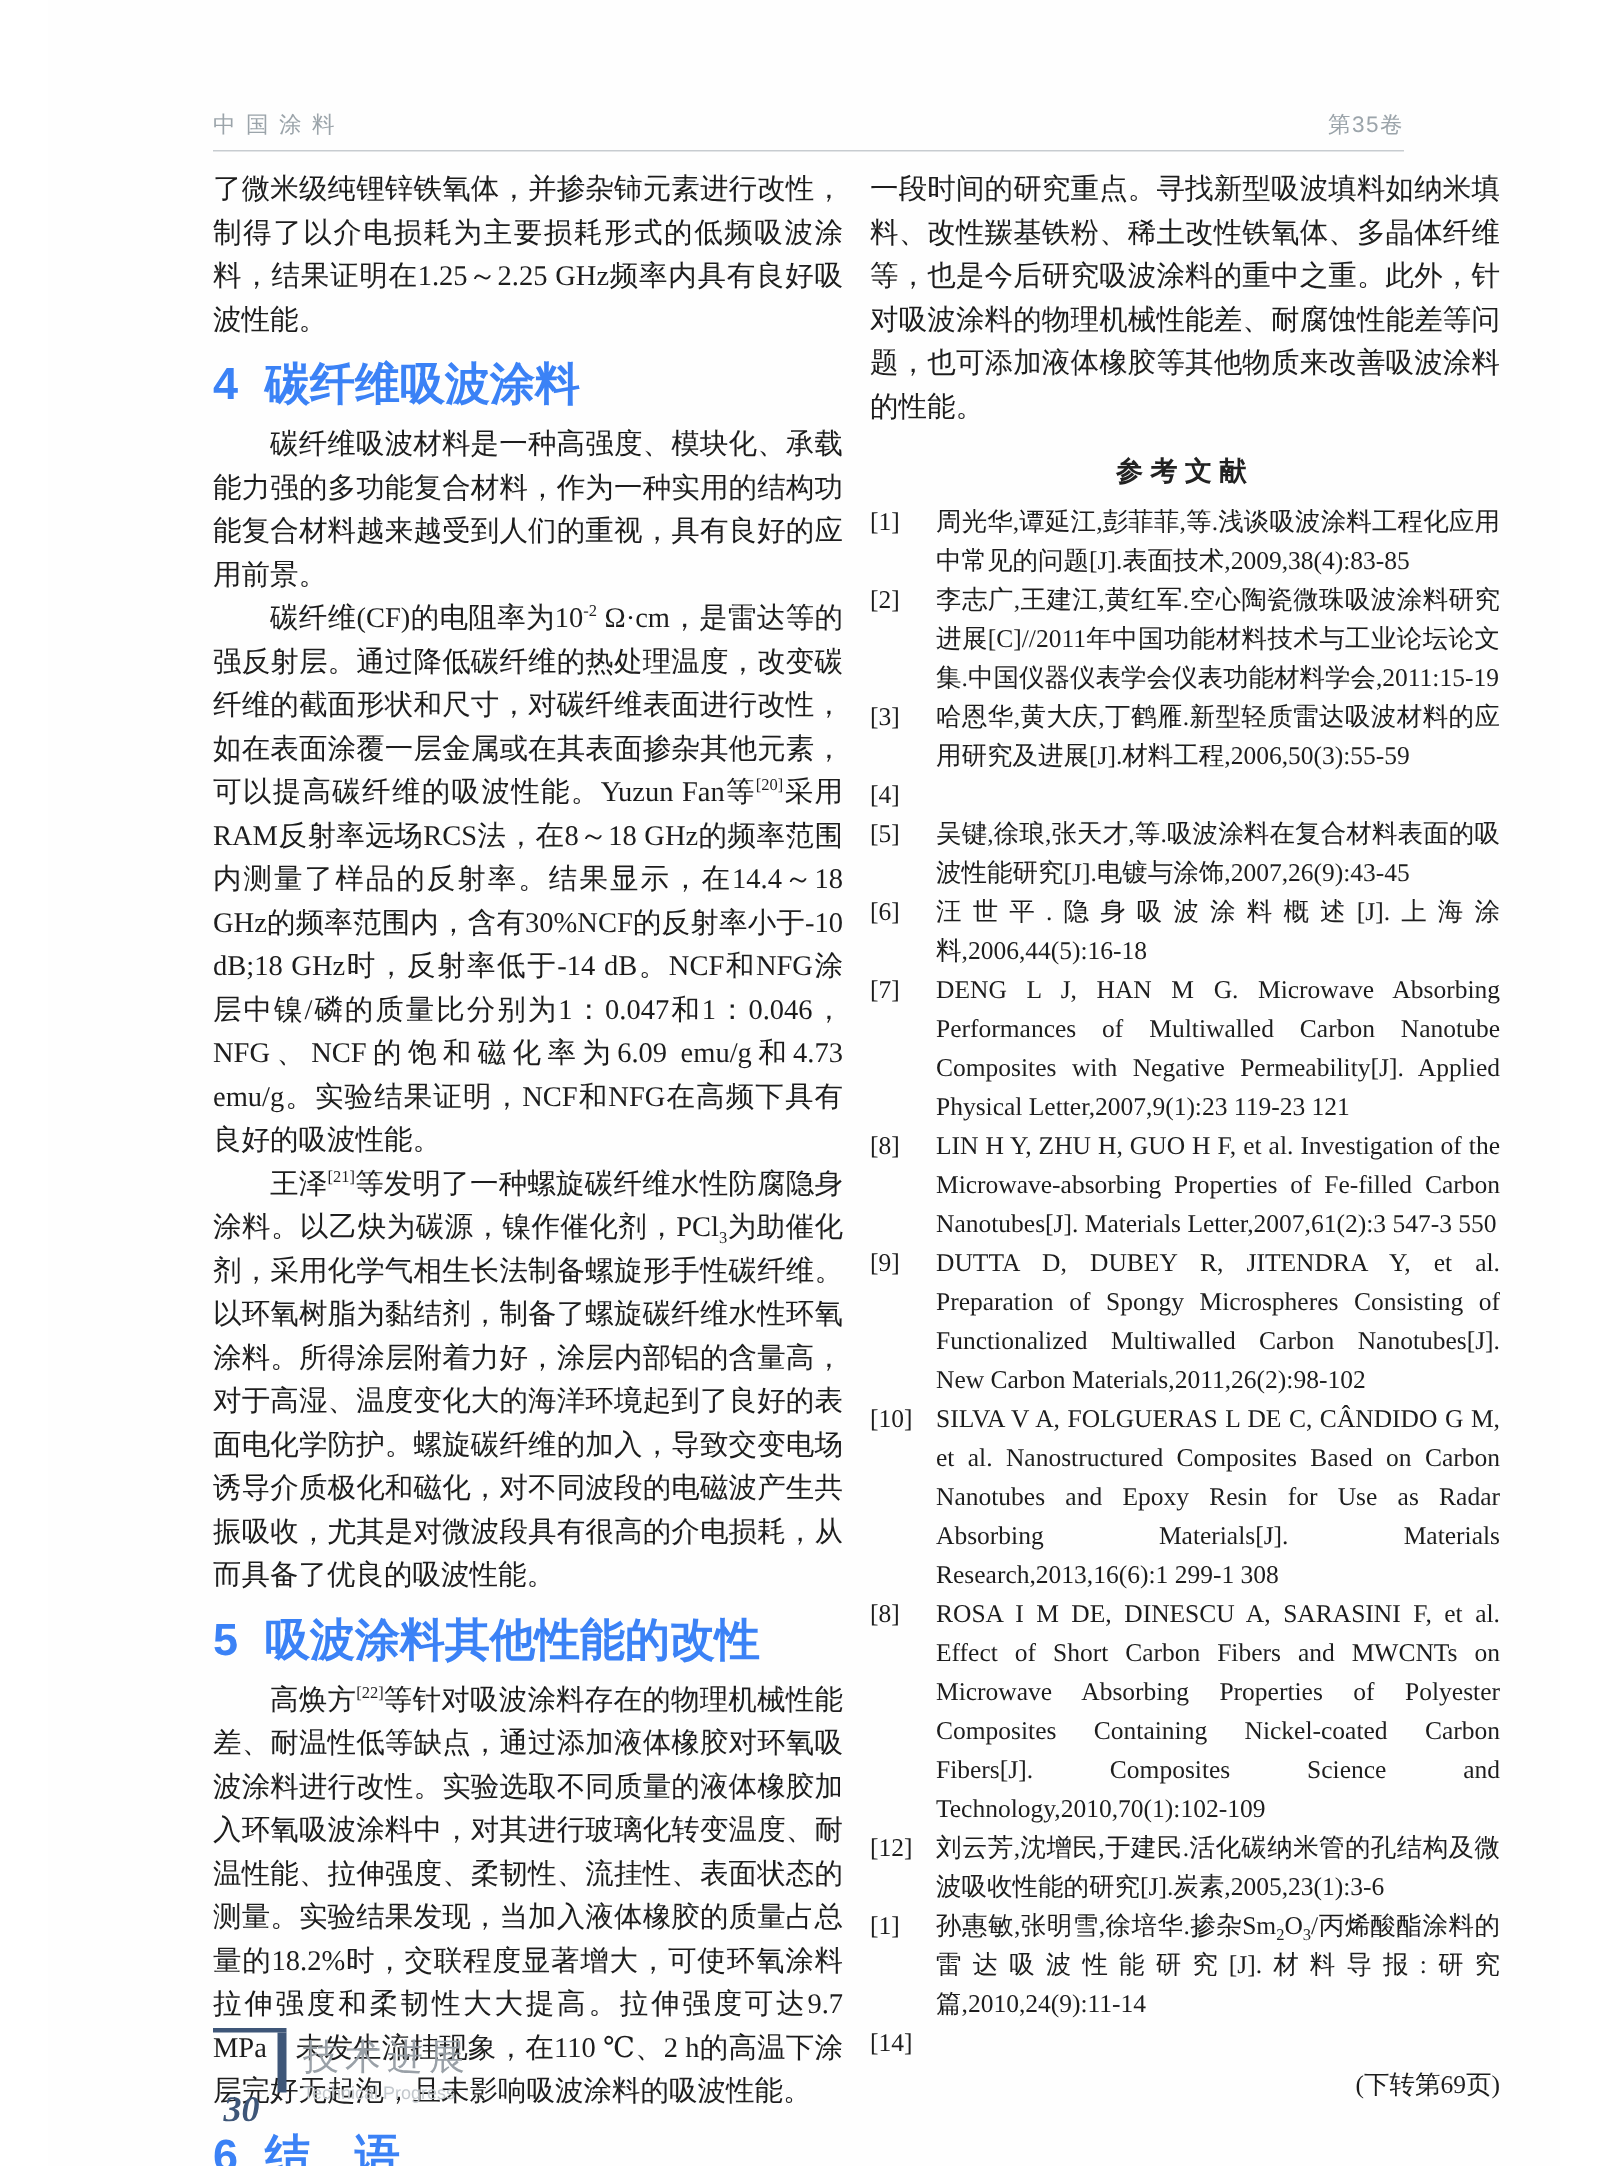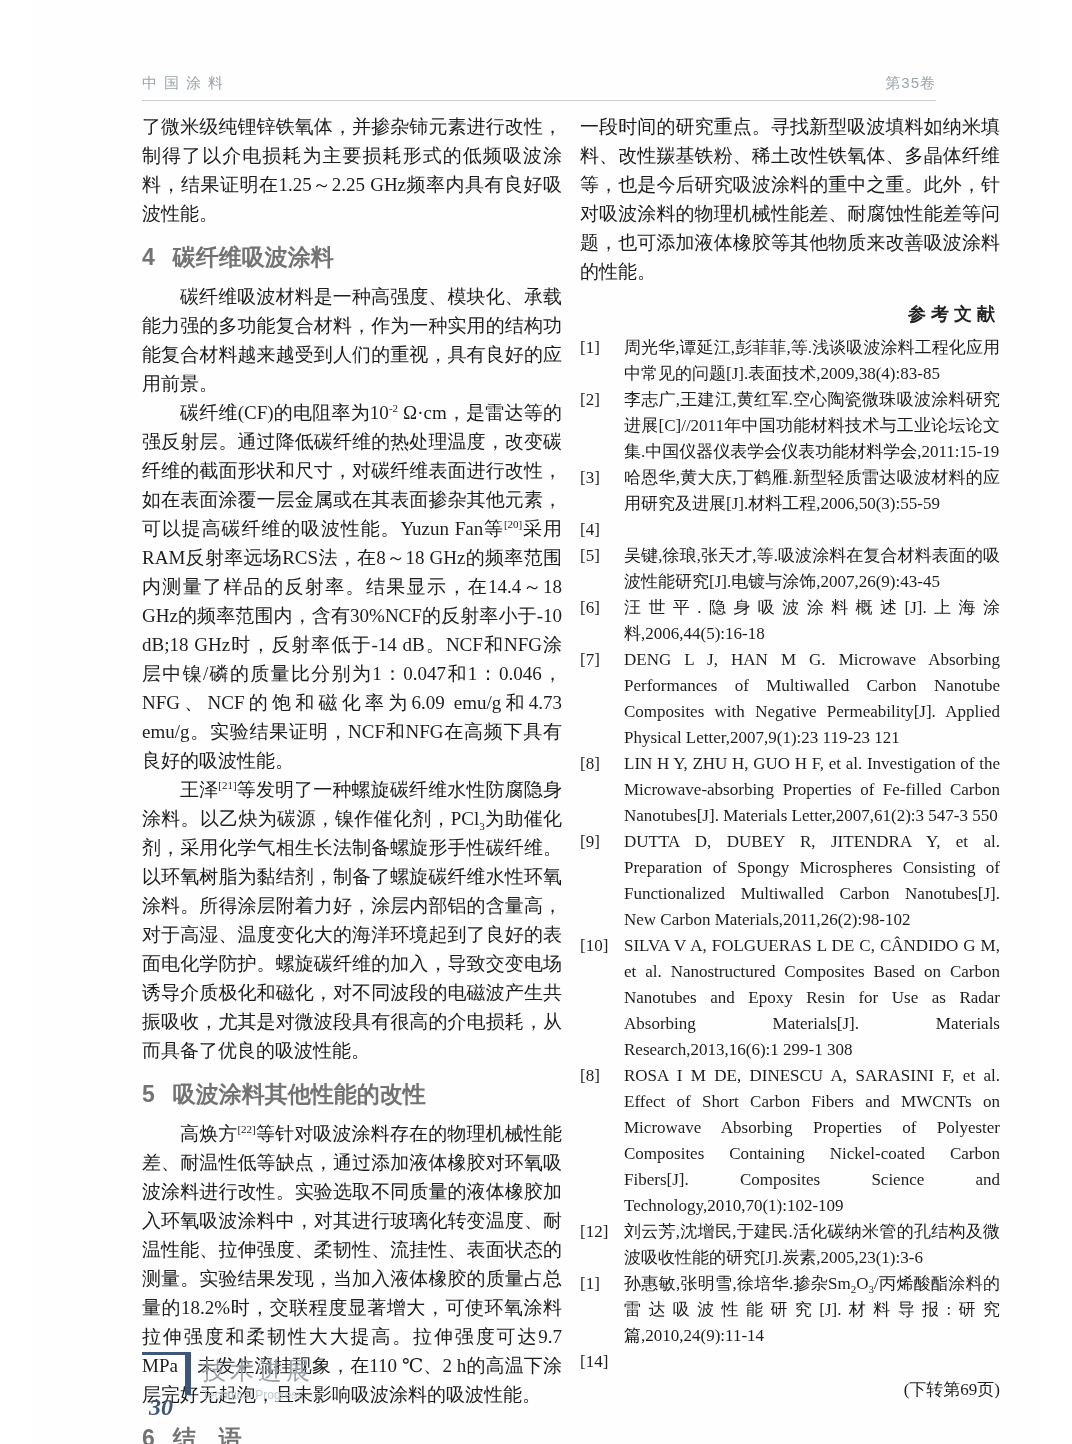--- a/index.html
+++ b/index.html
@@ -33,27 +33,27 @@
     font-size:19px;line-height:29px;
     text-align:justify;text-justify:inter-ideograph;
     text-indent:2em;
     color:#1d1d1d;
   }
   .para.no-indent{text-indent:0;}
   sup{font-size:11px;line-height:0;}
   sub{font-size:11px;line-height:0;}
   .section-heading{
     font-family:"Liberation Sans","DejaVu Sans",sans-serif;
-    font-size:23px;font-weight:700;color:#737373;
+    font-size:30px;font-weight:700;color:#3b82f6;
     margin:15px 0 11px 0;line-height:28px;
   }
   .sec-num{margin-right:18px;}
   
   .refs-title{
-    text-align:right;font-weight:700;font-size:18px;
+    text-align:center;font-weight:700;font-size:18px;
     letter-spacing:5px;margin:16px 0 9px 0;color:#222;
   }
   .ref{
     display:flex;
     font-size:17px;line-height:26px;
     text-align:justify;text-justify:inter-ideograph;
     color:#1d1d1d;
   }
   .ref-label{flex:0 0 44px;}
   .ref-text{flex:1;}

